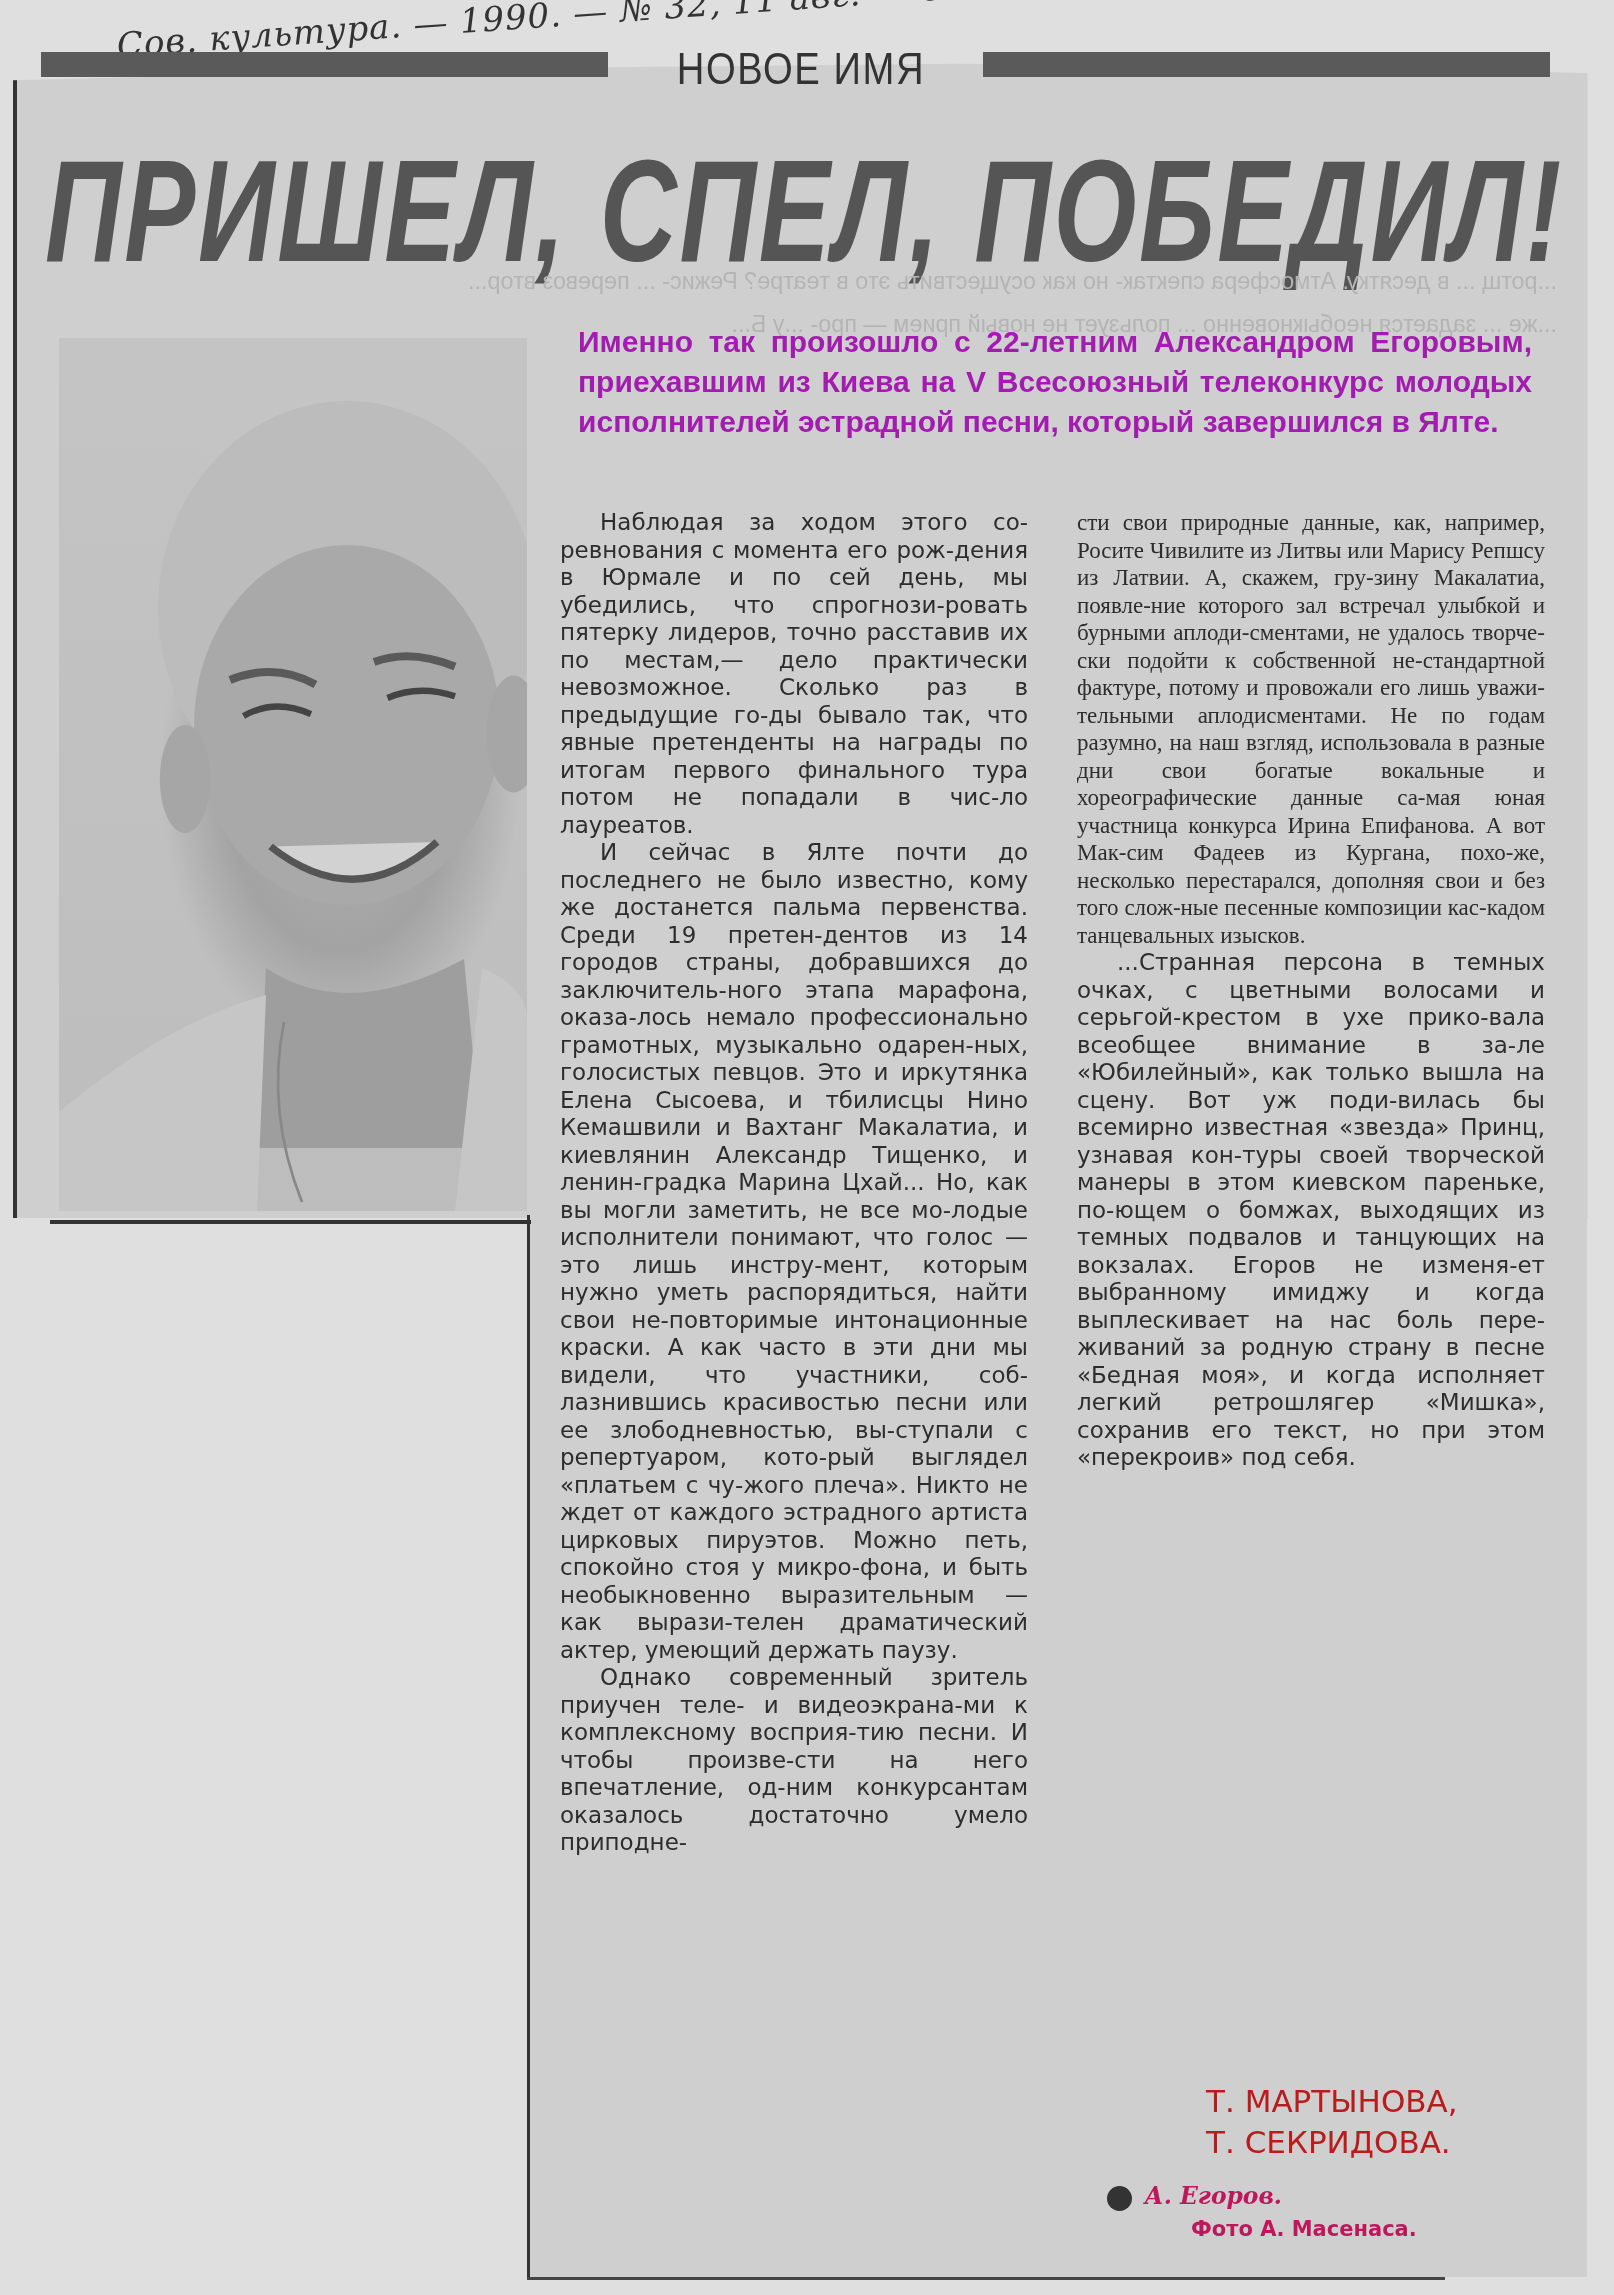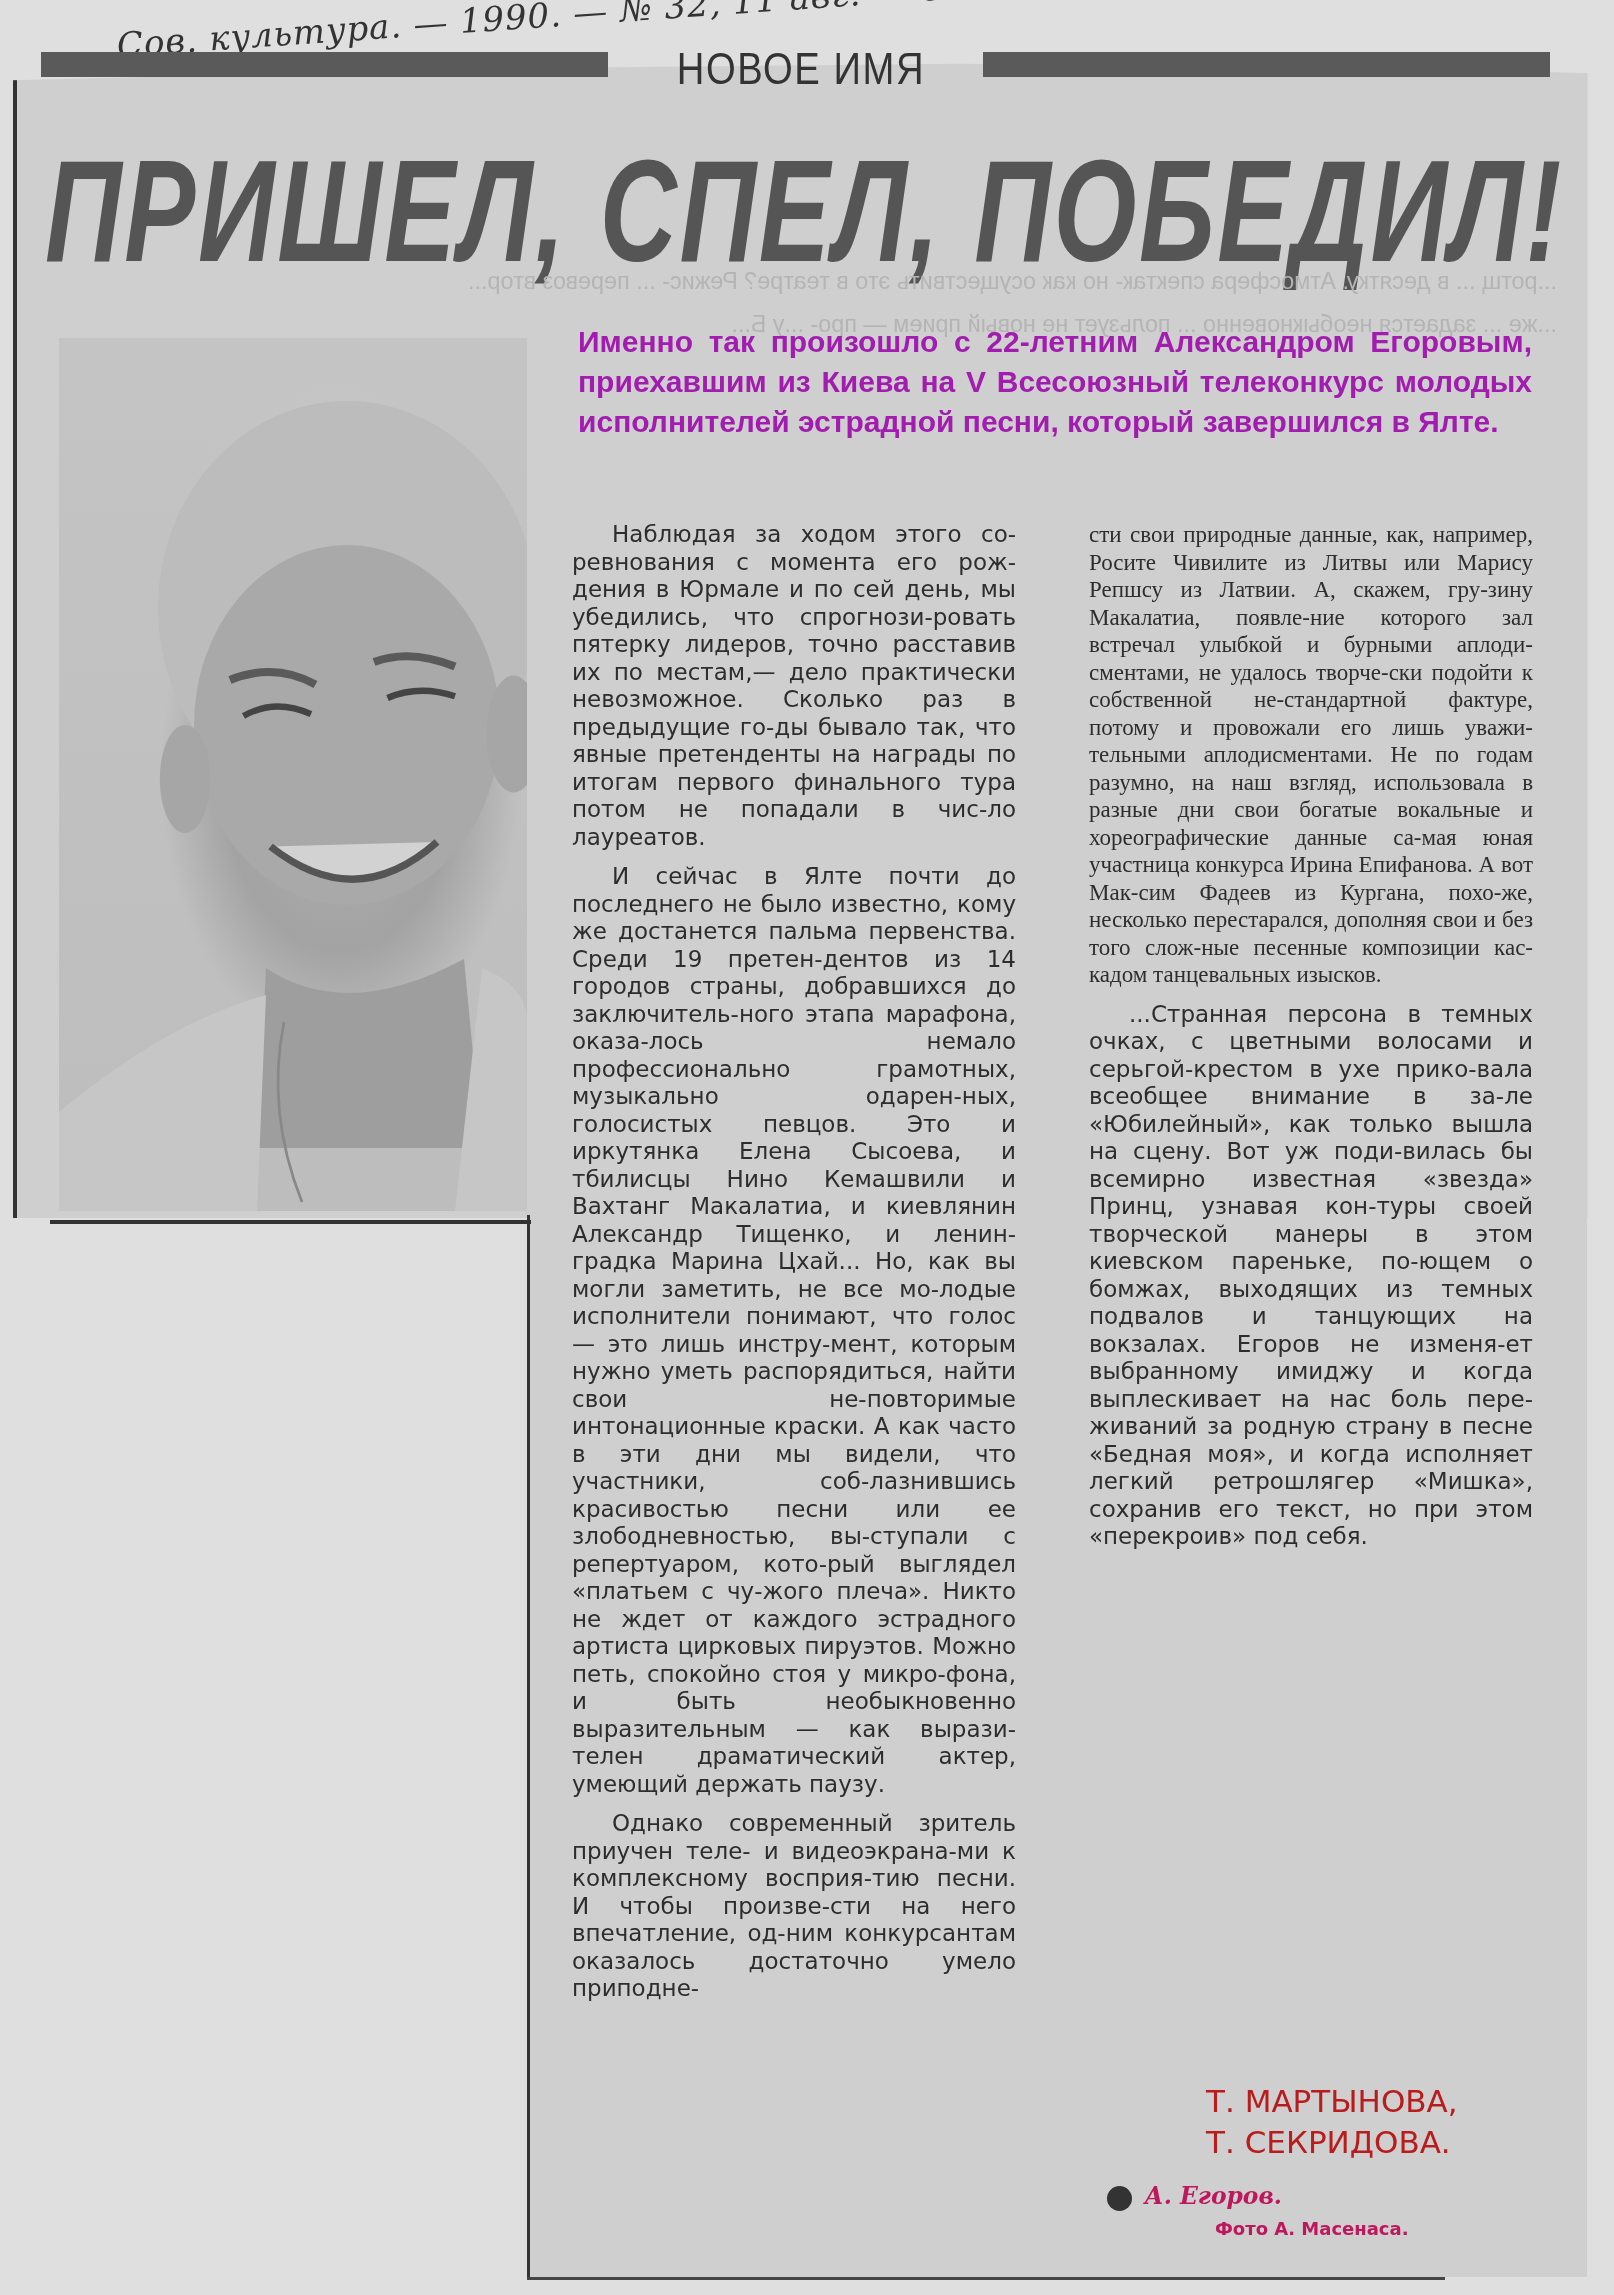--- a/index.html
+++ b/index.html
@@ -88,21 +88,21 @@
     overflow:hidden;
   }
   .photo svg { position:absolute; left:0; top:0; }
 
   
   .col {
     position:absolute; width:468px;
     font-family:"DejaVu Sans", sans-serif; font-size:23px; line-height:27.5px;
     color:#2d2d2d; text-align:justify; hyphens:manual;
   }
-  .col p { margin:12px; text-indent:40px; }
+  .col p { margin:0; text-indent:40px; }
   .col p.noindent { text-indent:0;font-family:Liberation Serif, serif; }
   .col-1 { left:560px; top:509px; }
   .col-2 { left:1077px; top:509px; }
 
   .signature {
     position:absolute; left:1206px; top:2081px; width:306px;
     font-family:"DejaVu Sans", sans-serif; font-size:31px; line-height:41px;
     color:#b91c1c; text-align:left;
   }
   .photo-caption {
@@ -110,21 +110,21 @@
     font-family:"DejaVu Sans", sans-serif; font-size:21.6px; line-height:32px; color:#be185d;
   }
   .caption-bullet {
     display:inline-block; width:25px; height:25px; border-radius:50%;
     background:#333; vertical-align:middle; margin-right:12.6px;
   }
   .caption-name {
     font-family:"DejaVu Serif", serif; font-style:italic; font-weight:bold; font-size:23.4px;
   }
   .caption-credit {
-    display:block; margin-left:108px; font-weight:bold; font-size:18px;
+    display:block; margin-left:84px; font-weight:bold; font-size:21px;
   }
 </style>
 </head>
 <body>
 
 <div class="bg-sheet"></div>
 <div class="clip-top"></div>
 <div class="clip-bottom"></div>
 <div class="photo-bottom-rule"></div>
 <div class="bottom-rule"></div>

